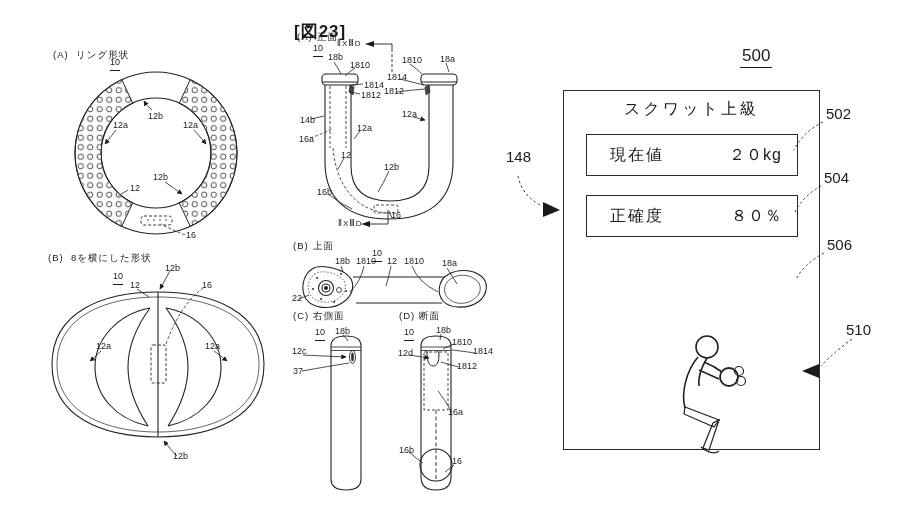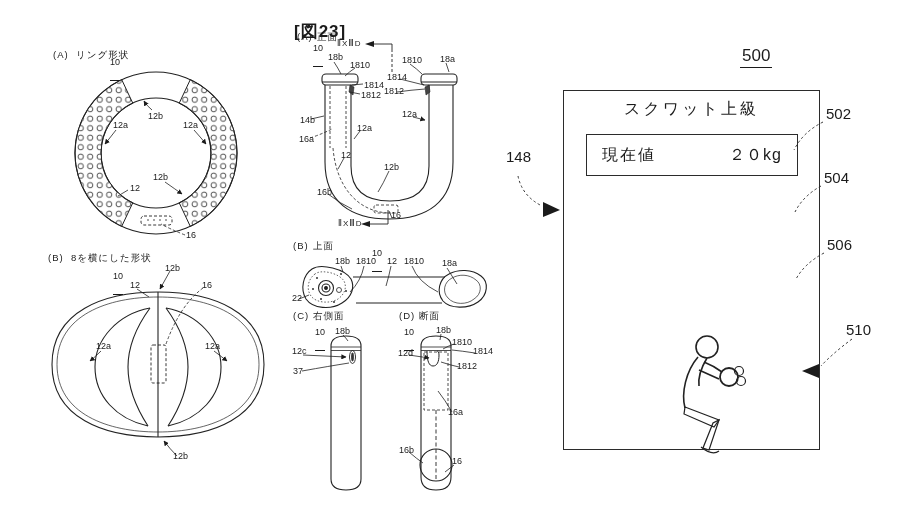--- a/index.html
+++ b/index.html
@@ -1,30 +1,30 @@
 <!DOCTYPE html>
 <html><head>
 <meta charset="utf-8">
 <style>
   html,body{margin:0;padding:0;background:#fff;}
   #stage{position:relative;width:900px;height:506px;background:#ffffff;overflow:hidden;
          font-family:"Liberation Sans","DejaVu Sans",sans-serif;color:#1b1b1b;}
   svg{position:absolute;left:0;top:0;}
   .lbl{position:absolute;font-size:9px;line-height:1;white-space:nowrap;color:#1b1b1b;}
   .vt{font-size:9.5px;letter-spacing:1px;}
-  .u{border-bottom:1px solid #1b1b1b;padding-bottom:13px;}
+  .u{border-bottom:1px solid #1b1b1b;padding-bottom:3px;}
   .sec{font-size:8px;letter-spacing:1px;}
   .fig-header{position:absolute;left:294px;top:20px;font-size:17px;font-weight:600;letter-spacing:1px;}
   .ts-heading{position:absolute;left:583px;top:46px;font-size:17px;font-weight:500;letter-spacing:2px;}
   .ts-heading-ref{position:absolute;left:740px;top:46px;font-size:17px;border-bottom:1.5px solid #1b1b1b;padding:0 2px 1px 2px;}
   .ts-box{position:absolute;left:563px;top:90px;width:257px;height:360px;border:1.6px solid #2b2b2b;box-sizing:border-box;background:transparent;}
   .ts-title{position:absolute;left:563px;top:99px;width:257px;text-align:center;font-size:16px;font-weight:500;letter-spacing:3px;}
   .ts-row{position:absolute;left:586px;width:212px;height:42px;border:1.4px solid #2b2b2b;box-sizing:border-box;
           display:flex;align-items:center;justify-content:space-between;padding:0 15px;font-size:16px;letter-spacing:1px;}
-  .ts-row .rlabel{font-weight:500;letter-spacing:2px;}
+  .ts-row .rlabel{font-weight:500;letter-spacing:2px;margin-left:8px;}
   .ts-row .rvalue{font-weight:500;}
   .ref-num{position:absolute;font-size:15px;line-height:1;color:#1b1b1b;}
 </style>
 </head>
 <body>
 
 <div id="stage">
 
   <svg width="900" height="506" viewBox="0 0 900 506">
     <defs>
@@ -272,20 +272,24 @@
 
   <div class="ts-heading-ref">500</div>
 
   <div class="ts-box"></div>
   <div class="ts-title">スクワット上級</div>
 
   <div class="ts-row" style="top:134px">
     <span class="rlabel">現在値</span>
     <span class="rvalue">２０kg</span>
   </div>
+  <div class="ts-row" style="top:195px">
+    <span class="rlabel">正確度</span>
+    <span class="rvalue">８０％</span>
+  </div>
 
   <span class="ref-num" style="left:506px;top:149px">148</span>
   <span class="ref-num" style="left:826px;top:106px">502</span>
   <span class="ref-num" style="left:824px;top:170px">504</span>
   <span class="ref-num" style="left:827px;top:237px">506</span>
   <span class="ref-num" style="left:846px;top:322px">510</span>
 
 </div>
 
 </body></html>

